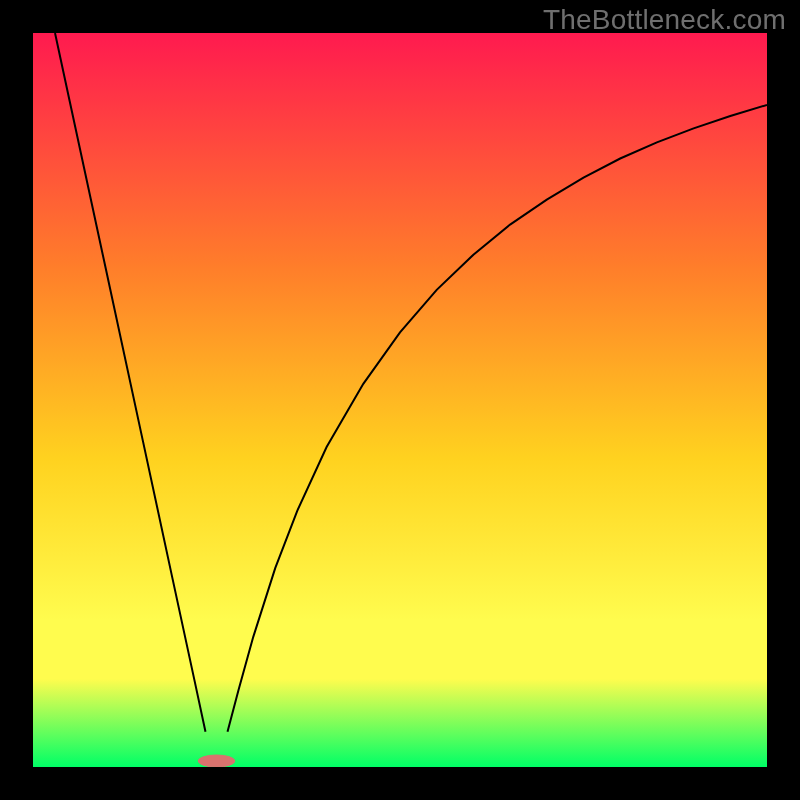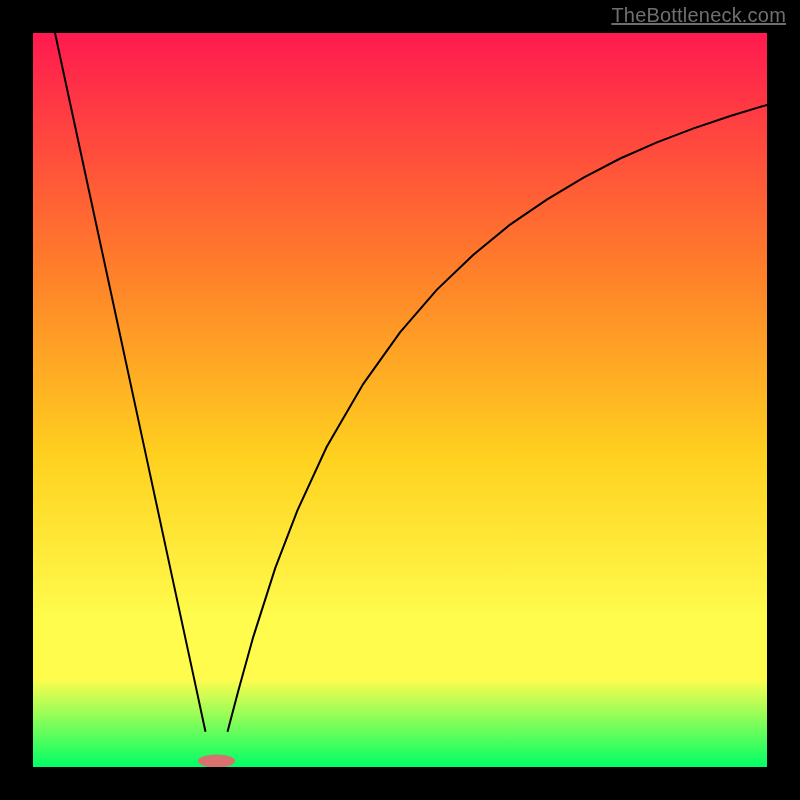--- a/index.html
+++ b/index.html
@@ -15,25 +15,24 @@
     position: relative;
     width: 800px;
     height: 800px;
     background: #000;
   }
   .watermark {
     position: absolute;
     top: 4px;
     right: 14px;
     color: #6f6f6f;
-    font-size: 20px;
+    font-size: 28px;
     font-weight: 400;
     letter-spacing: 0.2px;
     z-index: 10;
-    text-decoration: underline;
   }
   .plot-area {
     position: absolute;
     left: 33px;
     top: 33px;
     width: 734px;
     height: 734px;
     overflow: hidden;
   }
   .plot-area svg {

